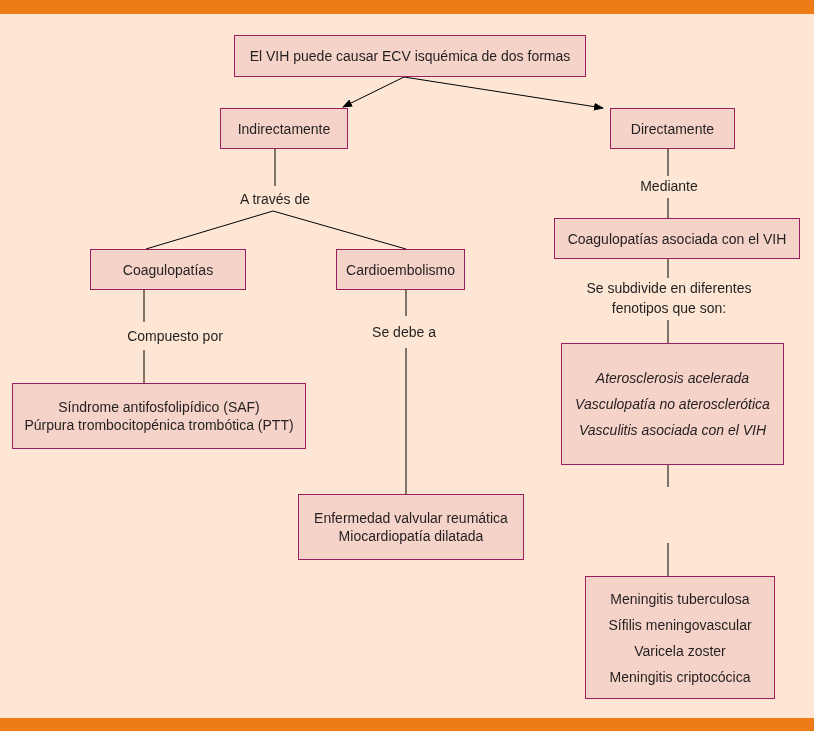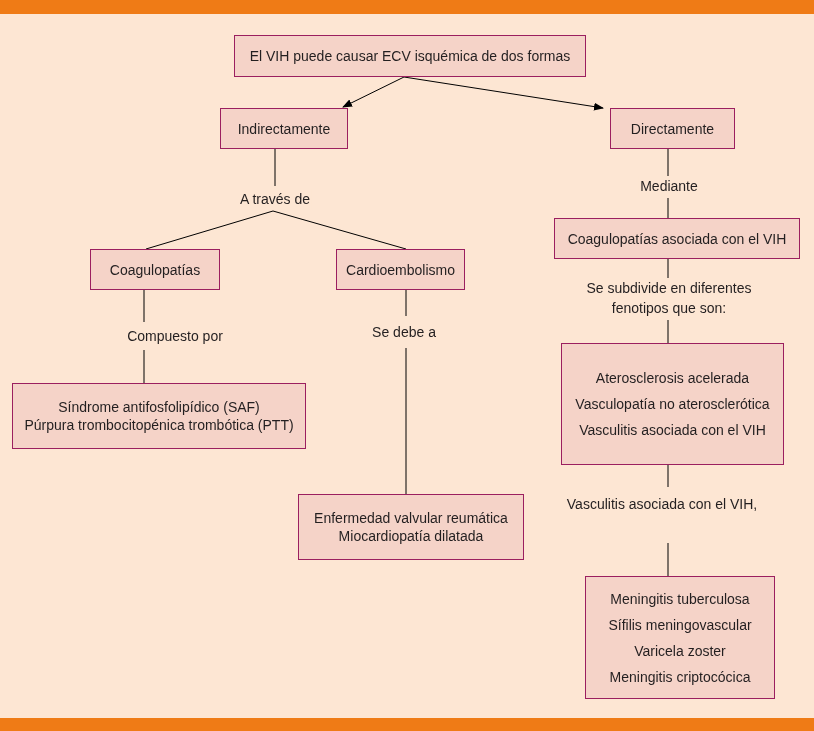--- a/index.html
+++ b/index.html
@@ -54,21 +54,21 @@
 
 <div class="box" style="left:212px;top:108px;width:128px;height:41px;">
   <span class="ln">Indirectamente</span>
 </div>
 <div class="box" style="left:602px;top:108px;width:125px;height:41px;">
   <span class="ln">Directamente</span>
 </div>
 
 <div class="lbl" style="left:275px;top:189px;">A través de</div>
 
-<div class="box" style="left:82px;top:249px;width:130px;height:41px;">
+<div class="box" style="left:82px;top:249px;width:156px;height:41px;">
   <span class="ln">Coagulopatías</span>
 </div>
 <div class="box" style="left:328px;top:249px;width:129px;height:41px;">
   <span class="ln">Cardioembolismo</span>
 </div>
 
 <div class="lbl" style="left:145px;top:326px;margin-left:30px;">Compuesto por</div>
 <div class="lbl" style="left:404px;top:322px;">Se debe a</div>
 
 <div class="box" style="left:4px;top:383px;width:294px;height:66px;">
@@ -85,28 +85,27 @@
 
 <div class="box" style="left:546px;top:218px;width:246px;height:41px;">
   <span class="ln">Coagulopatías asociada con el VIH</span>
 </div>
 
 <div class="lbl" style="left:669px;top:278px;">
   <span style="display:block">Se subdivide en diferentes</span>
   <span style="display:block">fenotipos que son:</span>
 </div>
 
-<div class="box list" style="left:553px;top:343px;width:223px;height:122px;">
+<div class="box list" style="left:553px;top:343px;width:223px;height:122px;font-style:italic;">
   <span class="ln">Aterosclerosis acelerada</span>
   <span class="ln">Vasculopatía no aterosclerótica</span>
   <span class="ln">Vasculitis asociada con el VIH</span>
 </div>
 
 <div class="lbl" style="left:662px;top:494px;">
-  <span style="display:block">Vasculitis asociada con el VIH,</span>
 </div>
 
 <div class="box list" style="left:577px;top:576px;width:190px;height:123px;">
   <span class="ln">Meningitis tuberculosa</span>
   <span class="ln">Sífilis meningovascular</span>
   <span class="ln">Varicela zoster</span>
   <span class="ln">Meningitis criptocócica</span>
 </div>
 
 </body></html>

